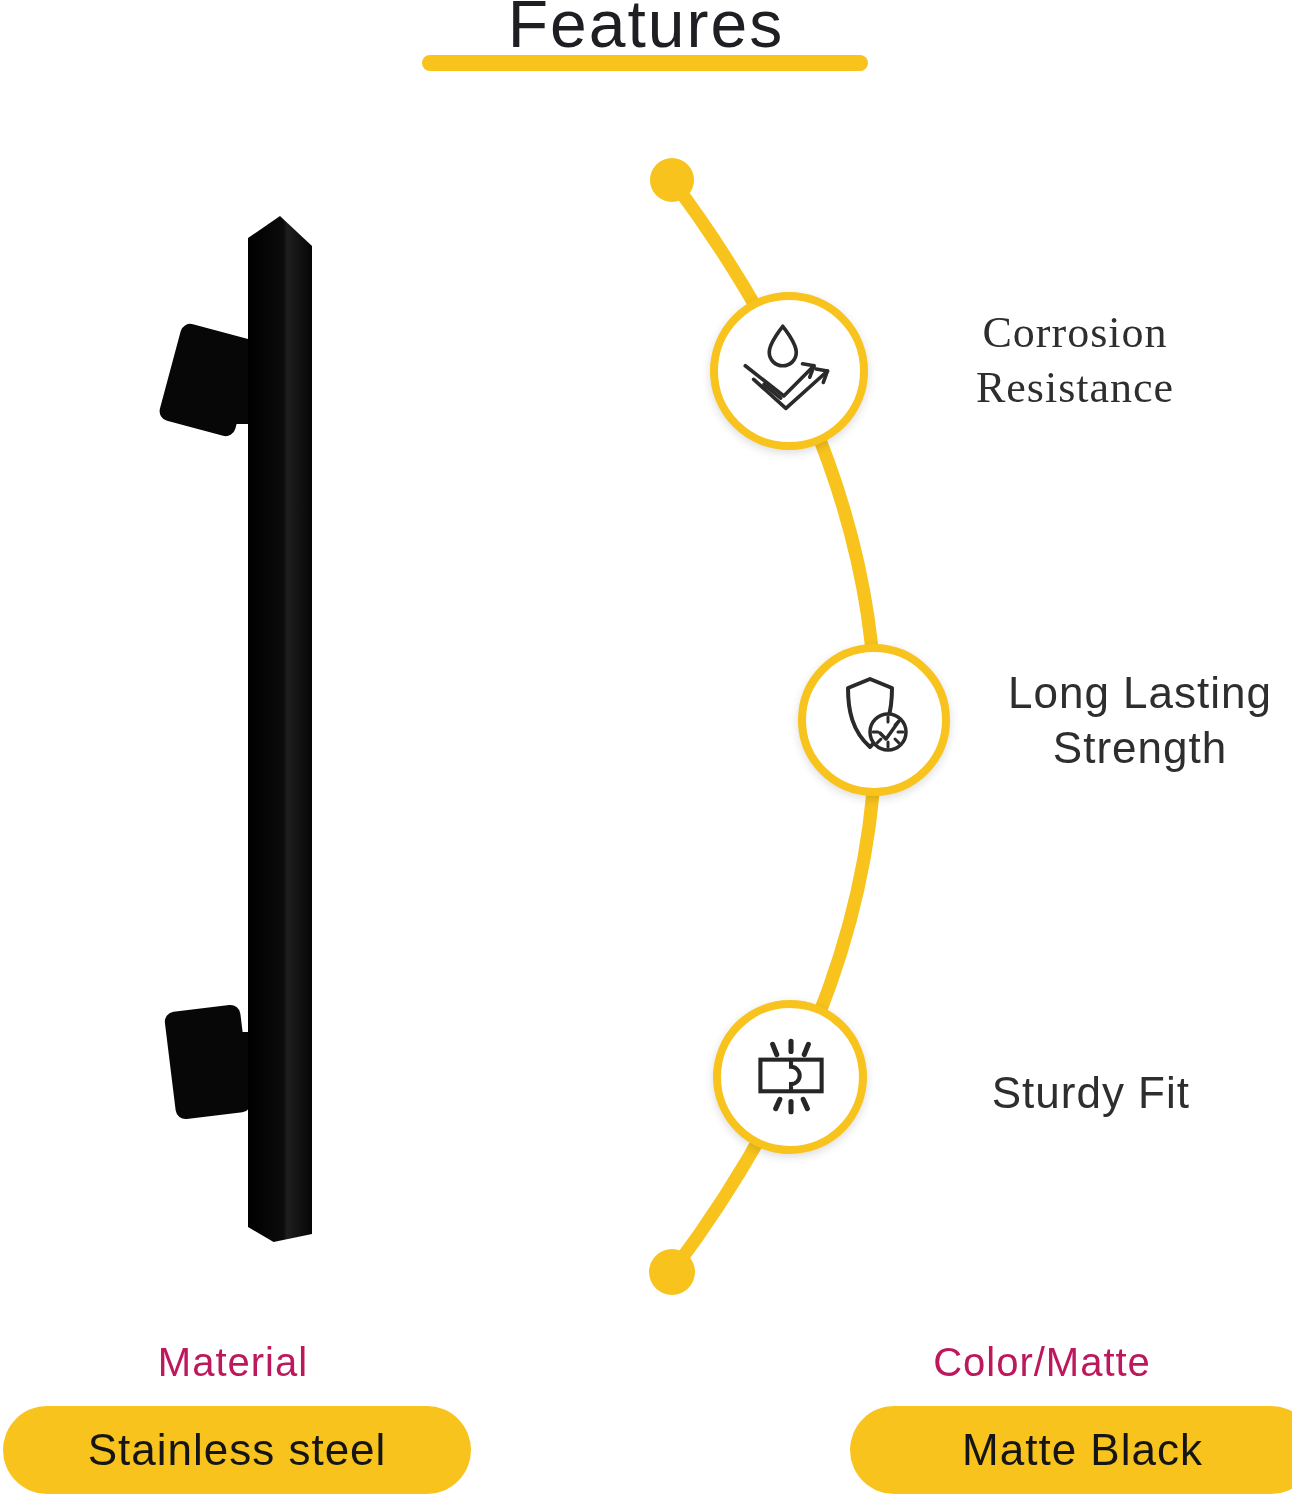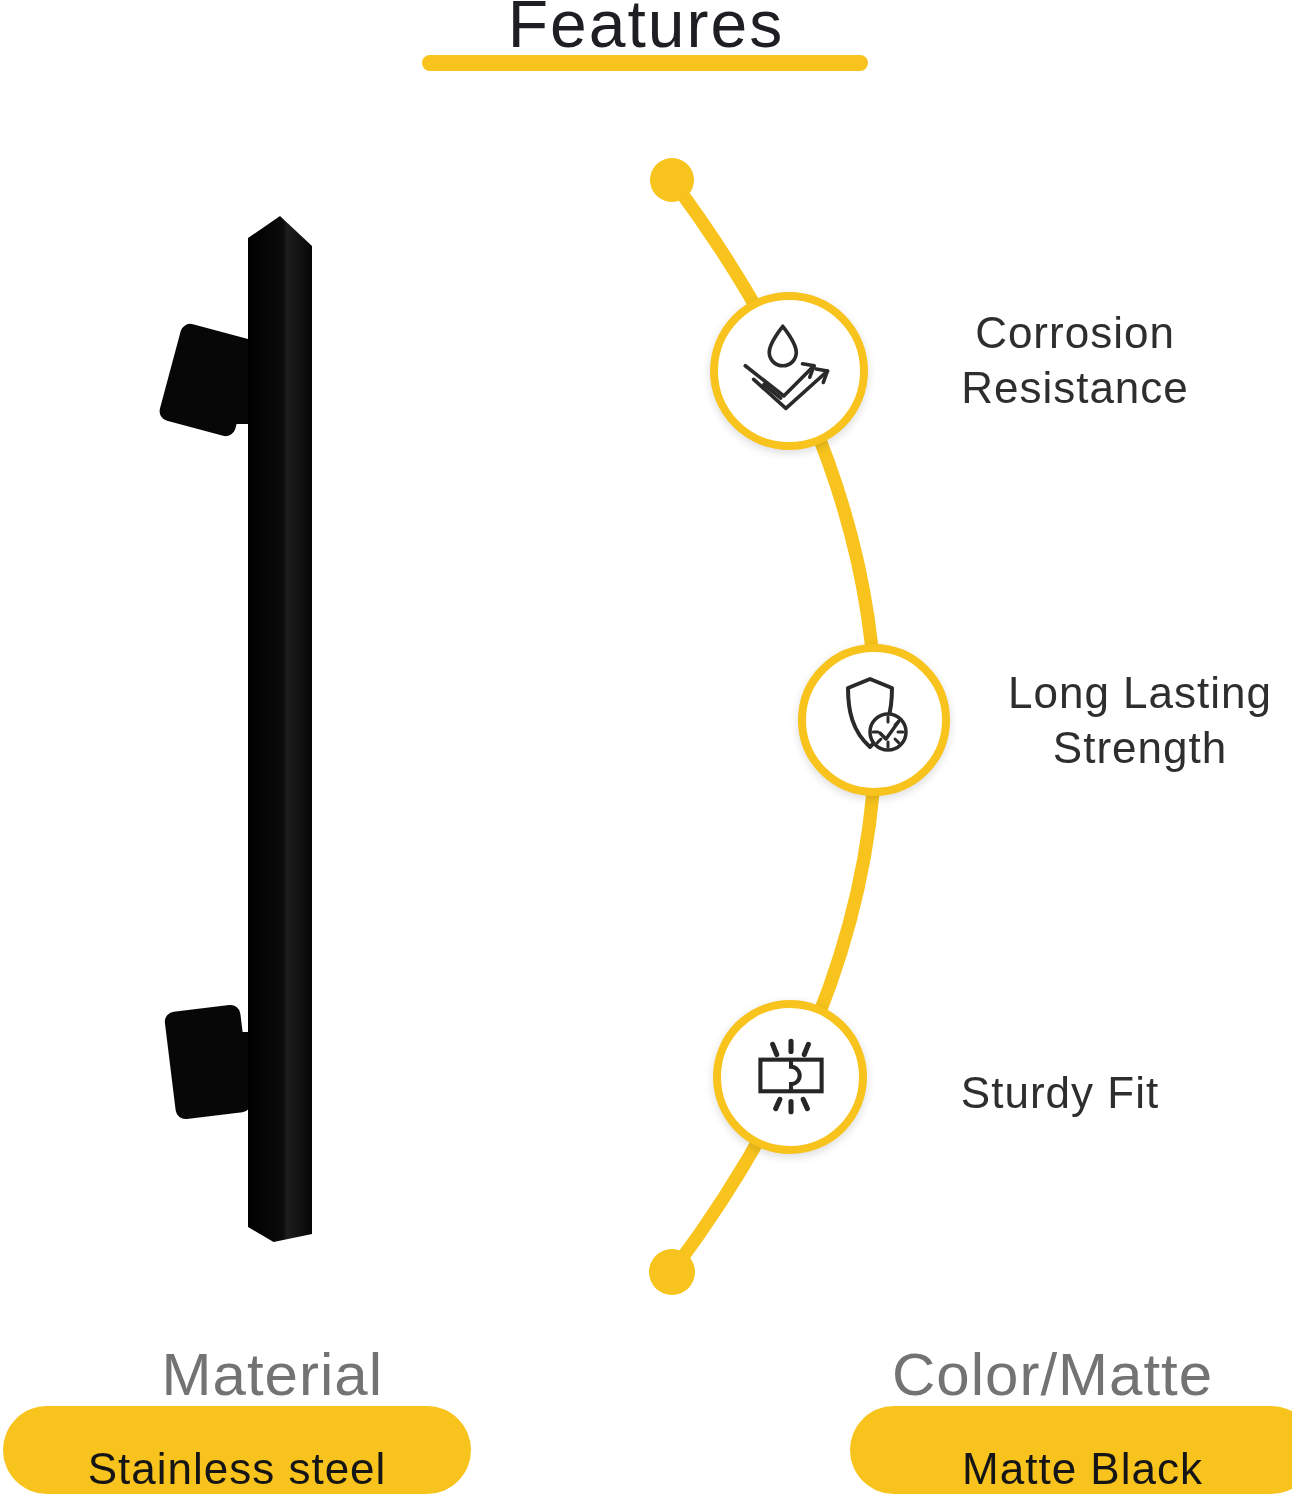--- a/index.html
+++ b/index.html
@@ -50,34 +50,34 @@
   #circle1{left:710px;top:292px;width:142px;height:142px;}
   #circle2{left:798px;top:644px;width:136px;height:136px;}
   #circle3{left:713px;top:1000px;width:138px;height:138px;}
   .fcircle svg{display:block;}
 
   
   .flabel{
     text-align:center;font-size:44px;font-weight:500;color:#2E2E2E;
     line-height:1.24;letter-spacing:1px;z-index:3;
   }
-  #label1{left:925px;top:306px;width:300px;}
+  #label1{left:925px;top:306px;width:300px;font-family:Liberation Serif, serif;}
   #label2{left:965px;top:666px;width:350px;}
-  #label3{left:930px;top:1066px;width:260px;}
+  #label3{left:930px;top:1066px;width:260px;text-align:right;}
 
   
   .spec-heading{
-    font-size:60px;font-weight:500;color:#737373;text-align:right;
+    font-size:40px;font-weight:500;color:#be185d;text-align:center;
     letter-spacing:1px;z-index:3;
   }
   #material-heading{left:83px;top:1340px;width:300px;}
   #finish-heading{left:892px;top:1340px;width:300px;}
   .pill{
     top:1406px;height:88px;background:var(--yellow);border-radius:44px;
-    display:flex;align-items:flex-end;justify-content:center;
+    display:flex;align-items:center;justify-content:center;
     font-size:44px;font-weight:500;color:#151515;letter-spacing:1px;z-index:3;
   }
   #material-pill{left:3px;width:468px;}
   #finish-pill{left:850px;width:465px;}
 </style>
 </head>
 <body style="--yellow: #F7C31C;">
 
 <div class="abs title">Features</div>
 <div class="abs title-underline"></div>

